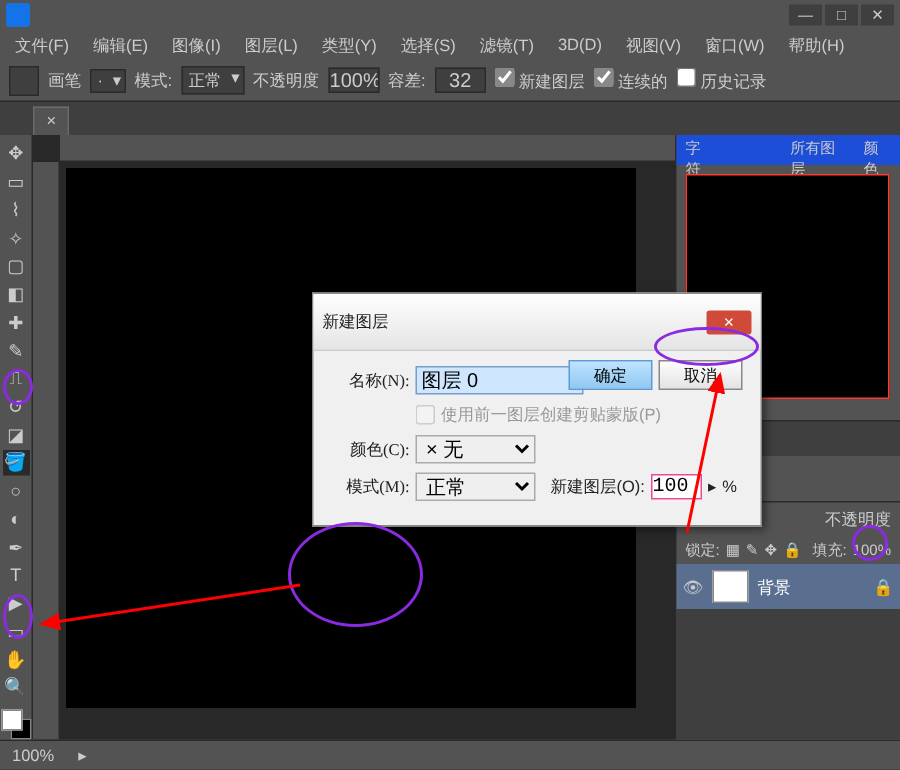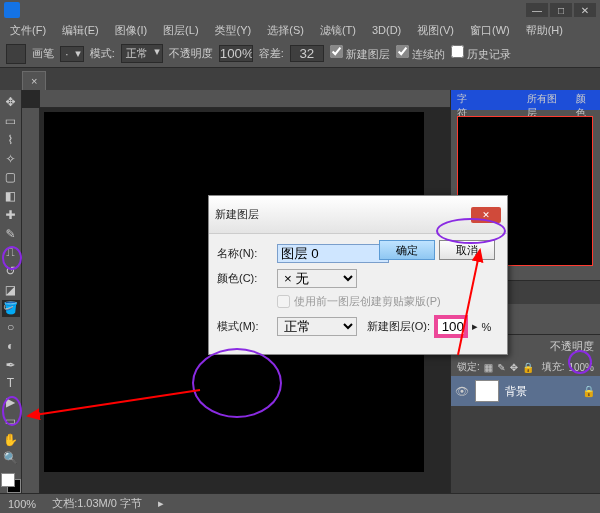--- a/index.html
+++ b/index.html
@@ -68,28 +68,28 @@
   
   
   .statusbar { height: 20px; background: #535353; display: flex; align-items: center; padding: 0 8px; gap: 16px; border-top: 1px solid #2a2a2a; }
   
   
   .dialog { position: absolute; top: 195px; left: 208px; width: 300px; background: #f0f0f0; border: 1px solid #888; color: #222; font-size: 11px; box-shadow: 2px 2px 6px rgba(0,0,0,0.5); }
   .dialog-title { background: linear-gradient(#fff,#e4e4e4); height: 38px; display: flex; align-items: center; padding: 0 6px; border-bottom: 1px solid #ccc; }
   .dialog-title .close-btn { margin-left: auto; width: 30px; height: 16px; background: #d04a3a; color: #fff; display: flex; align-items: center; justify-content: center; border-radius: 2px; cursor: pointer; font-size: 9px; }
   .dialog-body { padding: 10px 8px; position: relative; }
   .dlg-row { display: flex; align-items: center; margin-bottom: 6px; gap: 4px; }
-  .dlg-row .lbl { width: 56px; text-align: left; }
+  .dlg-row .lbl { width: 56px; text-align: right; font-family: Liberation Serif, serif; }
   .dlg-row input[type=text] { border: 1px solid #7a9ecb; padding: 1px 3px; }
   .dlg-row select { border: 1px solid #aaa; padding: 0 2px; }
   .dlg-buttons { position: absolute; right: 12px; top: 6px; display: flex; gap: 4px; }
   .dlg-btn { width: 56px; height: 20px; border: 1px solid #888; background: linear-gradient(#fdfdfd,#e3e3e3); cursor: pointer; font-size: 11px; }
   .dlg-btn.primary { background: linear-gradient(#bfe3ff,#8fc7f2); border: 1px solid #5b9bd5; }
   .chk-label { color: #999; }
-  .small-num { width: 34px; border: 4px solid #ec4899; text-align: right; }
+  .small-num { width: 34px; border: 1px solid #ec4899; text-align: left; font-family: Liberation Mono, monospace; }
   
   
   .anno-ellipse { position: absolute; border: 2px solid #8a2be2; border-radius: 50%; pointer-events: none; }
   .anno-arrow { position: absolute; pointer-events: none; }
 </style>
 </head>
 <body>
 
 <div class="titlebar">
   <div class="ps-icon"></div>
@@ -203,46 +203,45 @@
           <span class="name">背景</span>
           <span class="lock">🔒</span>
         </div>
       </div>
     </div>
   </div>
 </div>
 
 <div class="statusbar">
   <span>100%</span>
-  <span>文档:1.03M/0 字节</span>
   <span>▸</span>
 </div>
 
 <div class="dialog">
   <div class="dialog-title">
     <span>新建图层</span>
     <div class="close-btn">✕</div>
   </div>
   <div class="dialog-body">
     <div class="dlg-buttons">
       <button class="dlg-btn primary">确定</button>
       <button class="dlg-btn">取消</button>
     </div>
     <div class="dlg-row">
       <span class="lbl">名称(N):</span>
       <input type="text" style="width: 112px; background: rgb(207, 230, 255);" value="图层 0">
     </div>
     <div class="dlg-row">
-      <span class="lbl">颜色(C):</span>
-      <select style="width:80px"><option>× 无</option></select>
-    </div>
-    <div class="dlg-row">
       <span class="lbl"></span>
       <input type="checkbox" disabled="" style="">
       <span class="chk-label">使用前一图层创建剪贴蒙版(P)</span>
+    </div>
+    <div class="dlg-row">
+      <span class="lbl">颜色(C):</span>
+      <select style="width:80px"><option>× 无</option></select>
     </div>
     <div class="dlg-row">
       <span class="lbl">模式(M):</span>
       <select style="width:80px"><option>正常</option></select>
       <span style="margin-left:6px">新建图层(O):</span>
       <input class="small-num" value="100" style="">
       <span>▸</span>
       <span>%</span>
     </div>
   </div>

